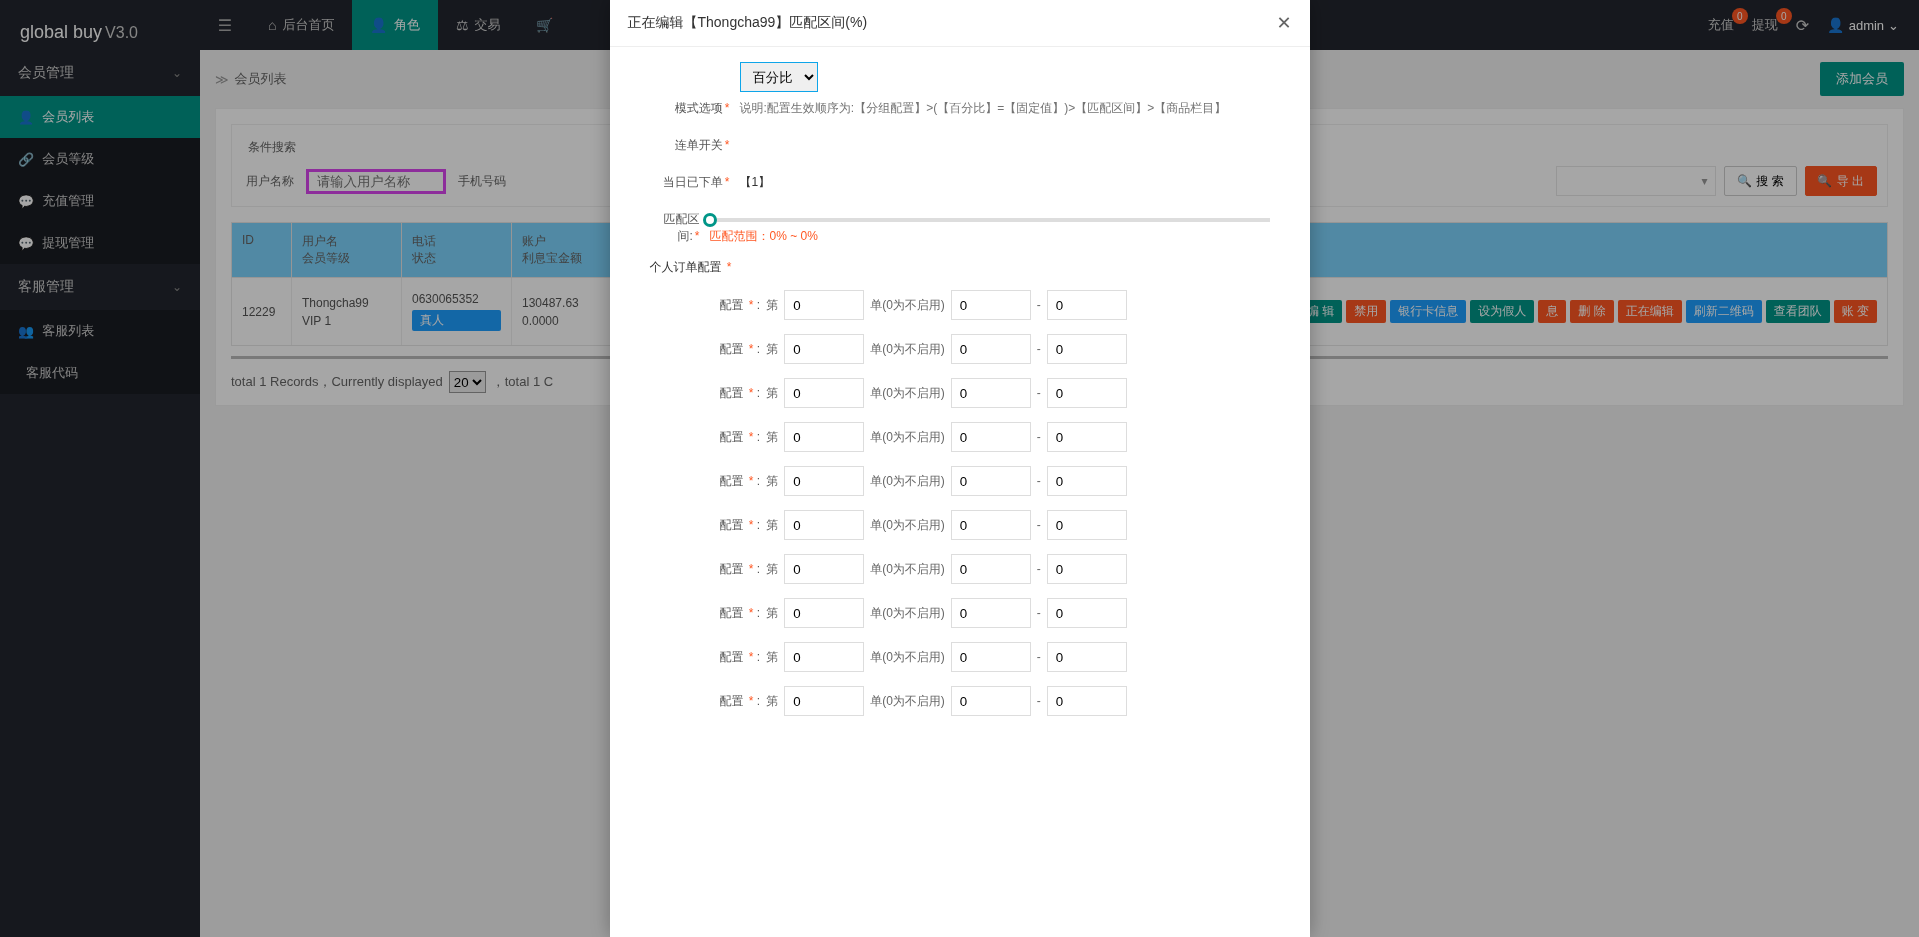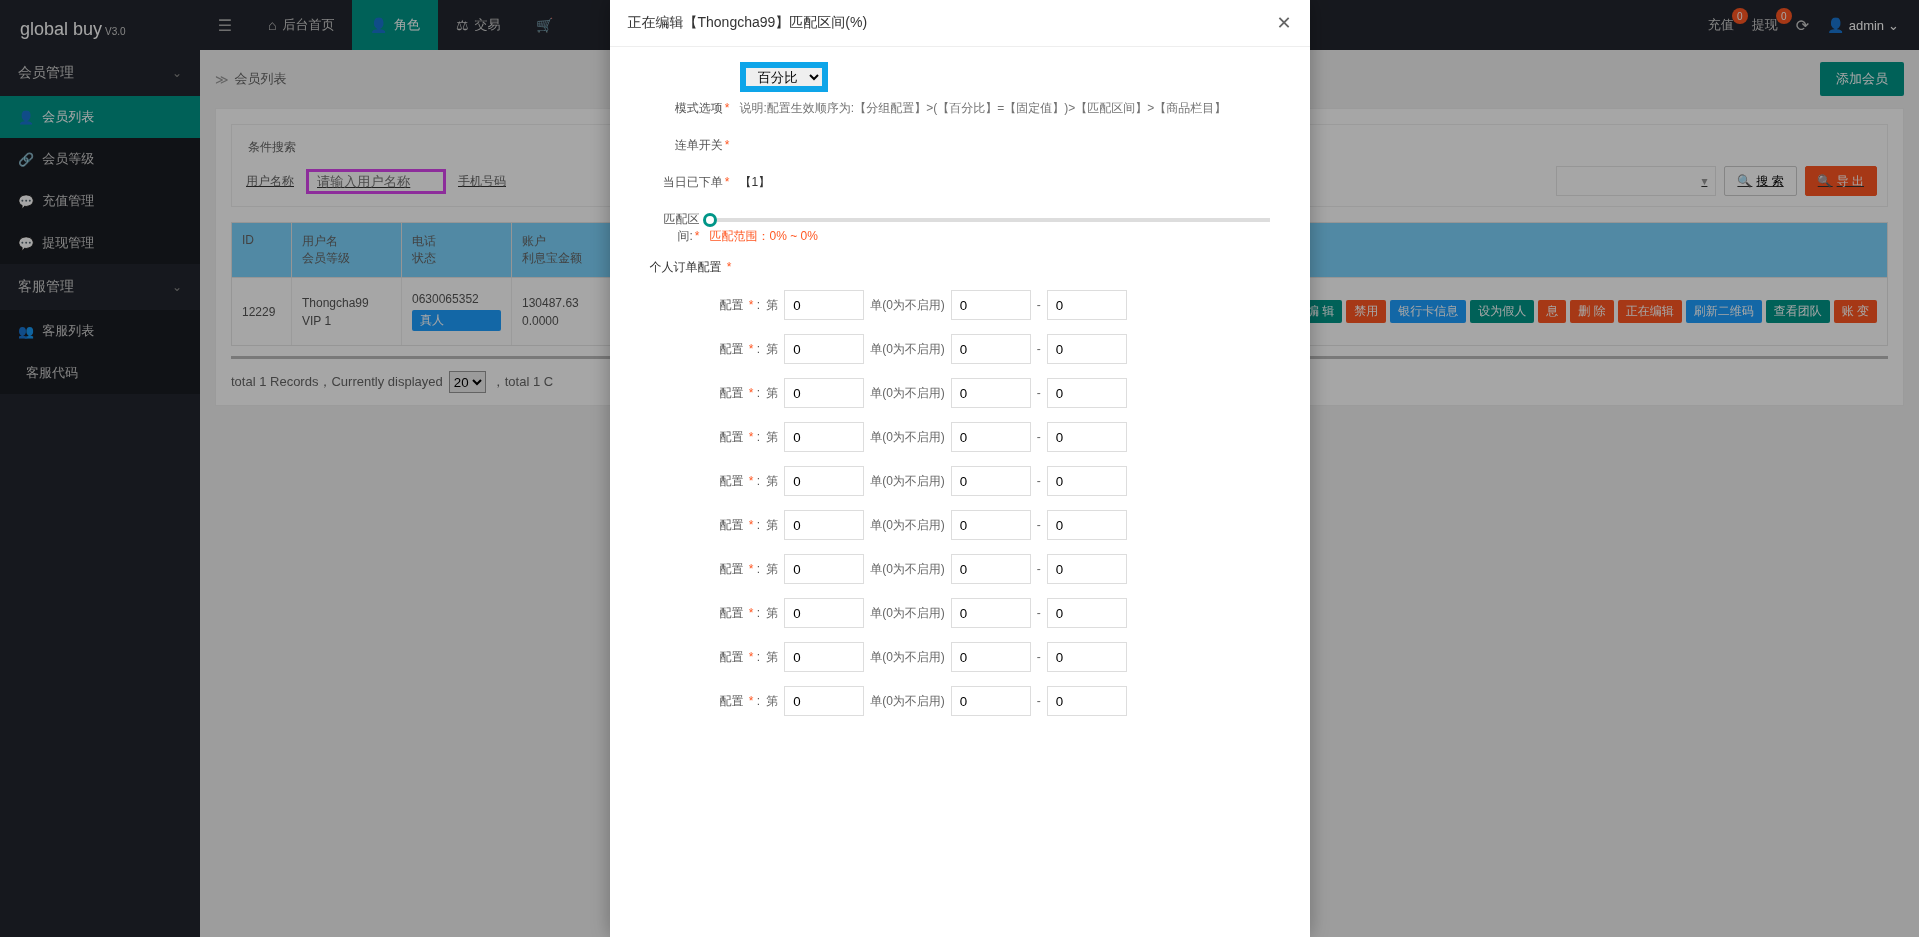--- a/index.html
+++ b/index.html
@@ -1,19 +1,19 @@
 <!DOCTYPE html>
 <html><head>
 <meta charset="utf-8">
 <style>
 *{box-sizing:border-box;margin:0;padding:0;font-family:"Microsoft YaHei",Arial,sans-serif;}
 body{background:#f2f2f2;font-size:12px;color:#333;overflow:hidden;}
 .header{height:50px;background:#23262e;display:flex;align-items:center;color:#fff;}
 .logo{width:200px;padding-left:20px;font-size:18px;display:flex;align-items:baseline;}
-.logo sup{font-size:10px;margin-left:3px;color:#ccc;margin-top:16px;}
+.logo sup{font-size:16px;margin-left:3px;color:#ccc;margin-top:16px;}
 .hamburger{width:50px;text-align:center;cursor:pointer;font-size:16px;color:#aaa;}
 .topnav{display:flex;height:50px;}
 .topnav-item{padding:0 18px;display:flex;align-items:center;gap:6px;color:#ccc;cursor:pointer;font-size:13px;}
 .topnav-item.active{background:#009688;color:#fff;}
 .topnav-item .ico{font-size:14px;}
 .header-right{margin-left:auto;display:flex;align-items:center;gap:18px;padding-right:20px;font-size:13px;}
 .hr-item{position:relative;color:#ccc;cursor:pointer;}
 .badge{position:absolute;top:-8px;right:-14px;background:#ff5722;color:#fff;border-radius:8px;min-width:16px;height:16px;font-size:10px;display:flex;align-items:center;justify-content:center;padding:0 3px;}
 .hr-refresh{font-size:16px;}
 .hr-user{display:flex;align-items:center;gap:4px;}
@@ -27,21 +27,21 @@
 .side-sub-item.active{background:#009688;color:#fff;}
 .side-chevron{font-size:12px;color:#888;}
 
 .main{flex:1;overflow:auto;background:#f2f2f2;}
 .breadcrumb{padding:12px 15px;color:#666;display:flex;align-items:center;gap:6px;font-size:13px;}
 .breadcrumb .bc-ico{color:#999;}
 .add-btn{margin-left:auto;background:#009688;color:#fff;border:none;padding:8px 16px;border-radius:2px;cursor:pointer;font-size:13px;}
 .panel{background:#fff;margin:0 15px 15px;border:1px solid #eee;}
 .search-box{border:1px solid #eee;margin:15px;padding:10px;}
 .search-title{color:#666;padding:4px 6px 10px;}
-.search-row{display:flex;gap:8px;align-items:center;flex-wrap:wrap;text-decoration:underline;}
+.search-row{display:flex;gap:8px;align-items:center;flex-wrap:wrap;}
 .search-label{color:#666;padding:0 4px;}
 .search-input{border:3px solid #d946ef;height:25px;padding:0 8px;width:140px;}
 .search-select{border:1px solid #e6e6e6;height:30px;width:160px;display:flex;align-items:center;justify-content:space-between;padding:0 8px;color:#999;}
 .btn{height:30px;border:1px solid #ccc;background:#fff;padding:0 12px;border-radius:2px;cursor:pointer;display:inline-flex;align-items:center;gap:4px;font-size:12px;}
 .btn.warn{background:#ff5722;color:#fff;border-color:#ff5722;}
 .table{width:calc(100% - 30px);margin:0 15px 10px;}
 .thead{display:flex;background:#7dd3fc;border:1px solid #e6e6e6;}
 .th{padding:10px 10px;color:#666;border-right:1px solid #e6e6e6;}
 .th:last-child{border-right:none;}
 .tr{display:flex;border:1px solid #e6e6e6;border-top:none;}
@@ -63,21 +63,21 @@
 
 .mask{position:fixed;inset:0;background:rgba(0,0,0,0.35);}
 .modal{position:fixed;left:50%;top:0;transform:translateX(-50%);width:700px;height:100vh;background:#fff;box-shadow:0 0 20px rgba(0,0,0,.3);display:flex;flex-direction:column;}
 .modal-head{display:flex;align-items:center;justify-content:space-between;padding:12px 18px;border-bottom:1px solid #eee;}
 .modal-title{font-size:14px;color:#333;}
 .modal-close{cursor:pointer;font-size:18px;color:#666;}
 .modal-body{flex:1;overflow:auto;padding:15px 40px 10px;}
 .form-row{display:flex;align-items:flex-end;margin-bottom:14px;}
 .form-label{width:90px;text-align:right;padding-right:10px;color:#555;padding-top:6px;}
 .req{color:#ff5722;margin-left:2px;}
-.form-ctrl select,.form-ctrl input{border:6px solid #0ea5e9;height:30px;padding:0 8px;}
+.form-ctrl select,.form-ctrl input{border:1px solid #0ea5e9;height:30px;padding:0 8px;}
 .form-note{color:#737373;margin-top:8px;font-size:12px;}
 .slider{position:relative;height:4px;background:#ddd;margin:8px 0 0;width:560px;}
 .slider-handle{position:absolute;left:0;top:50%;transform:translate(-50%,-50%);width:14px;height:14px;border:3px solid #009688;border-radius:50%;background:#fff;}
 .range-text{color:#ff5722;margin-top:6px;}
 .section-title{margin:6px 0 14px;color:#333;}
 .cfg-rows{padding-left:70px;}
 .cfg-row{display:flex;align-items:center;gap:6px;margin-bottom:14px;}
 .cfg-label{color:#555;}
 .cfg-input{border:1px solid #ddd;height:30px;padding:0 8px;width:80px;}
 .cfg-mid{color:#666;}

